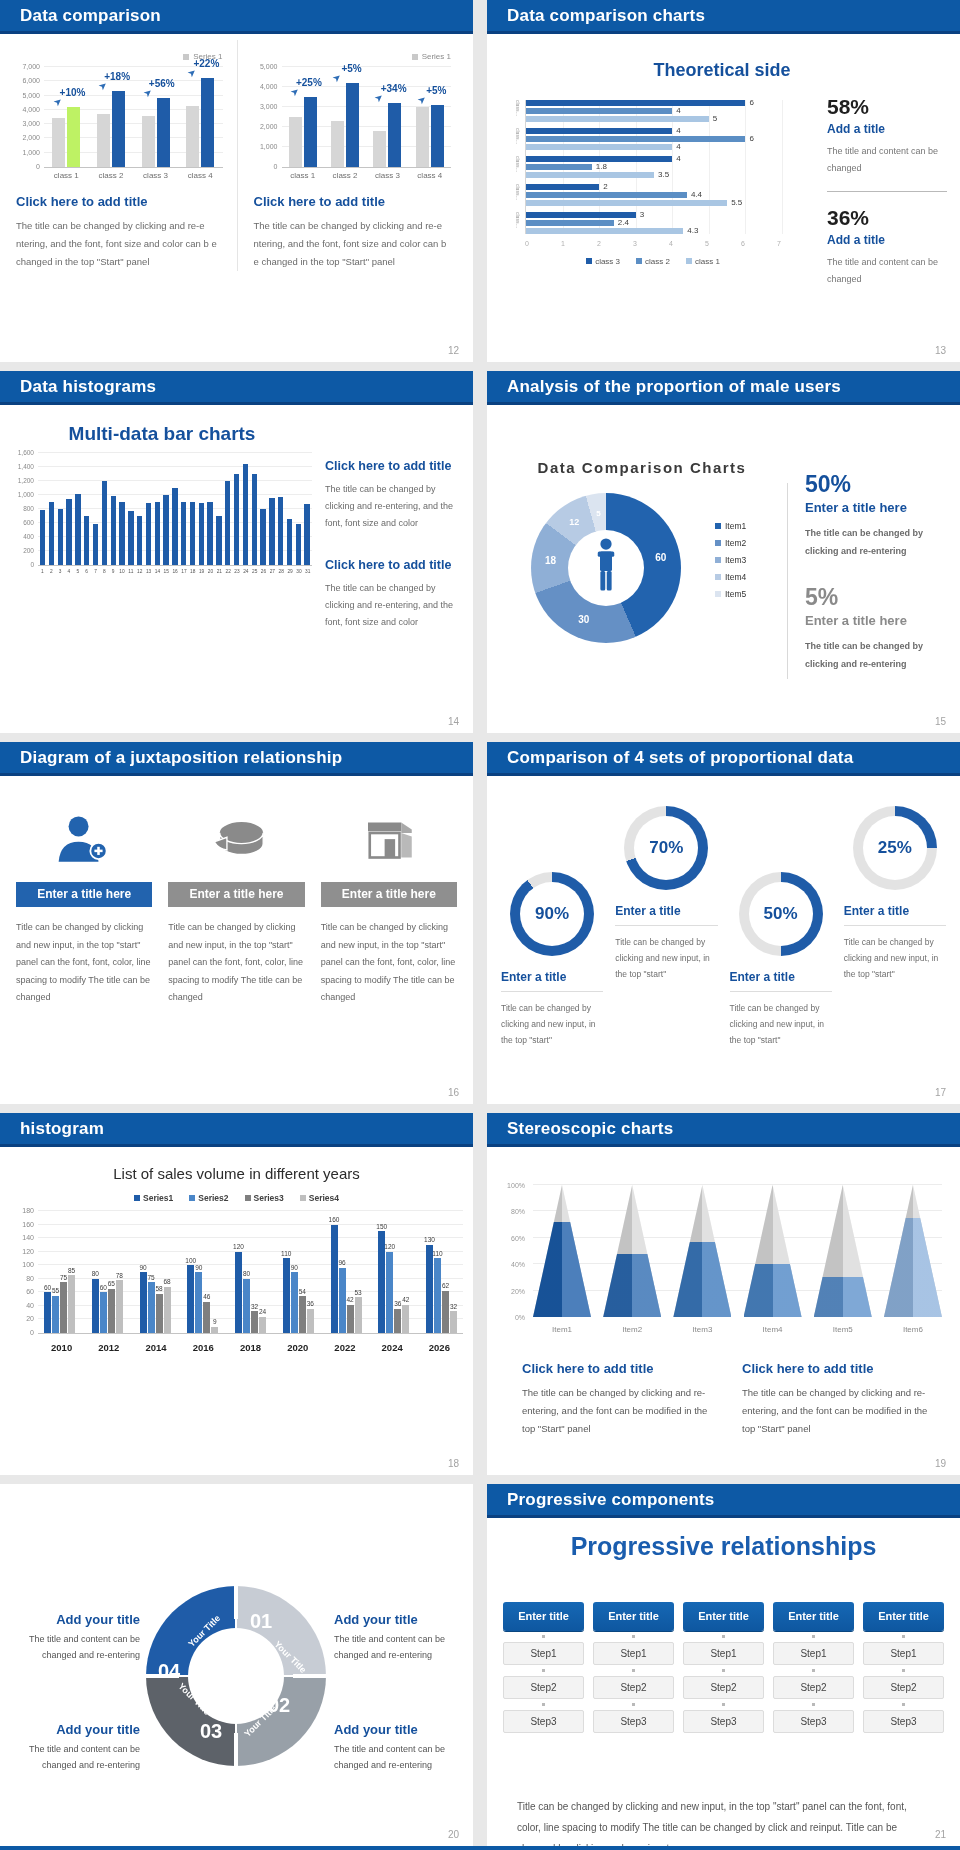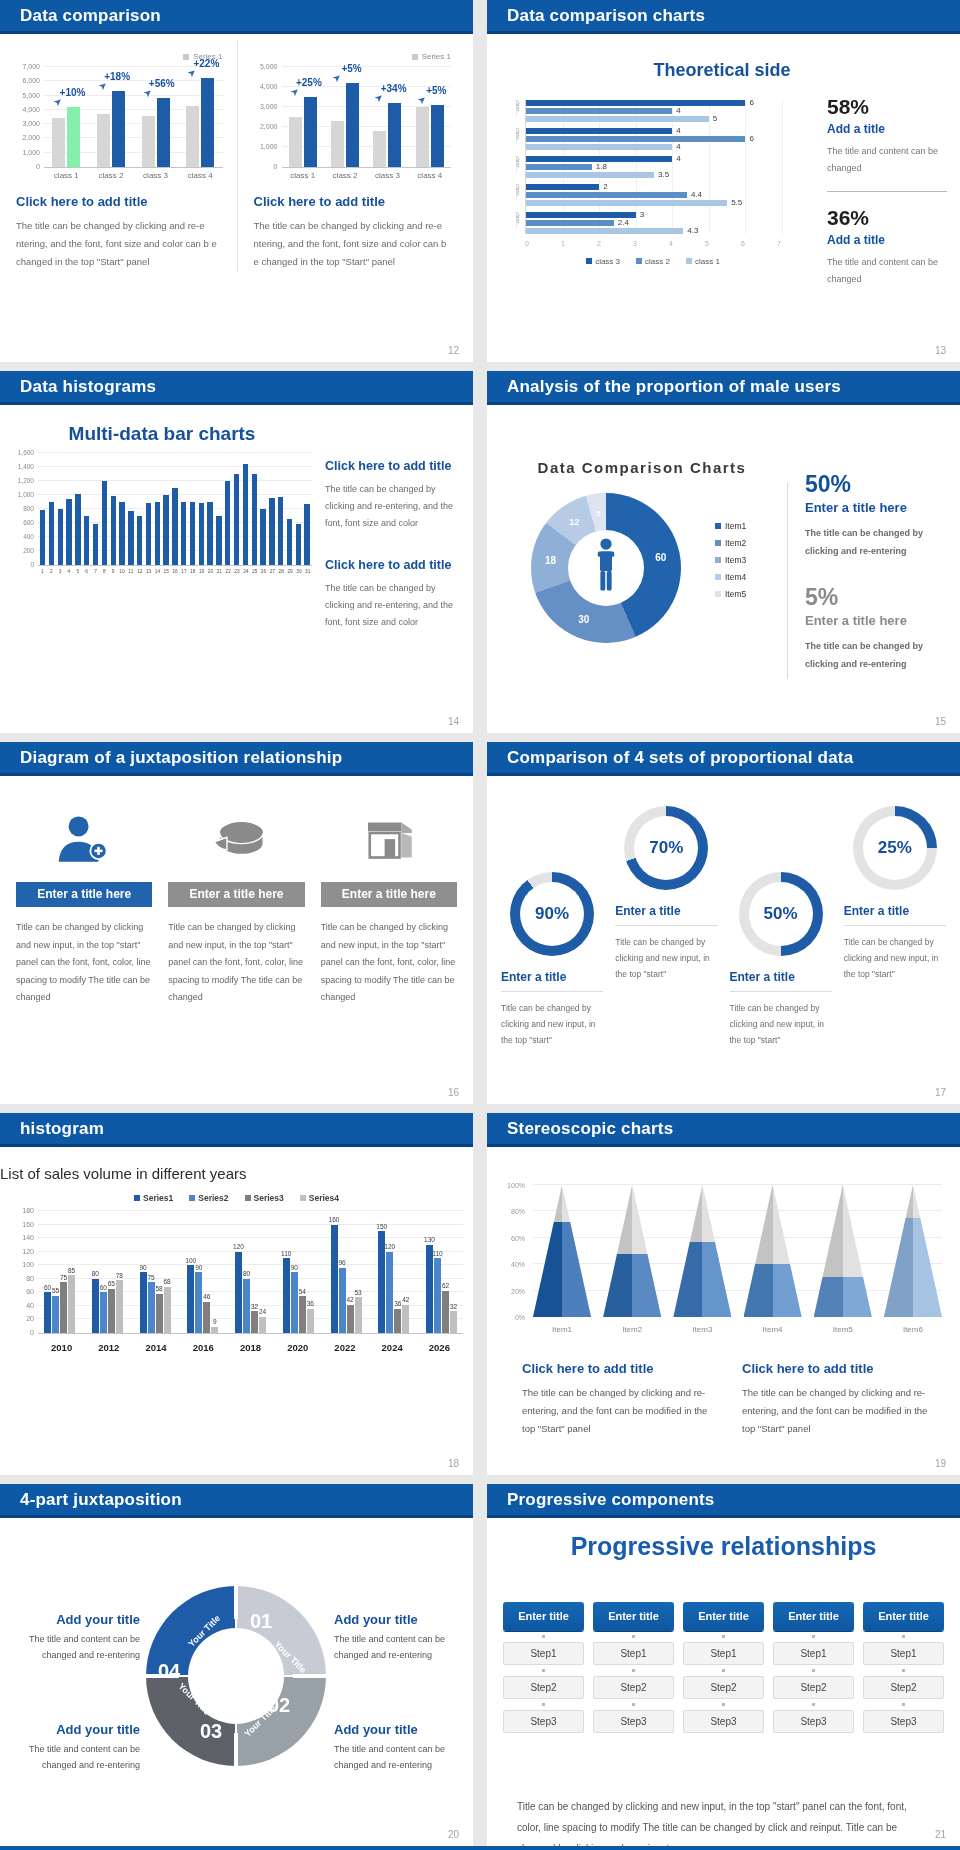--- a/index.html
+++ b/index.html
@@ -98,21 +98,21 @@
   .s6col.low{margin-top:66px;}
   .ring{position:relative;width:84px;height:84px;border-radius:50%;margin:0 auto 14px;
         display:flex;align-items:center;justify-content:center;}
   .ring::before{content:"";position:absolute;inset:10px;background:#fff;border-radius:50%;}
   .ringpct{position:relative;font-weight:bold;font-size:17px;color:#15509c;}
   .s6t{font-weight:bold;font-size:12px;color:#15509c;}
   .s6div{border-top:1px solid #ddd;margin:7px 0 8px;}
   .s6b{font-size:8.5px;color:#6f6f6f;line-height:1.9;}
 
   
-  .s7title{position:absolute;top:52px;left:0;right:0;font-size:15px;color:#2b2b2b;}
+  .s7title{position:absolute;top:52px;left:0;right:0;text-align:center;font-size:15px;color:#2b2b2b;}
   .s7legend{position:absolute;top:80px;left:0;right:0;display:flex;justify-content:center;gap:16px;
             font-size:8.5px;color:#404040;font-weight:bold;align-items:center;}
   .s7chart{position:absolute;top:98px;left:14px;right:10px;}
   .s7xlab{display:flex;margin-left:24px;margin-top:8px;}
   .s7xlab span{flex:1;text-align:center;font-weight:bold;font-size:9.5px;color:#1f1f1f;}
   .vallab{position:absolute;bottom:100%;left:50%;transform:translateX(-50%);font-size:6.5px;
           color:#3c3c3c;line-height:1;margin-bottom:1px;}
 
   
   .s8chart{position:absolute;top:64px;left:46px;right:18px;}
@@ -184,21 +184,21 @@
                 <div class="hgrid" style="bottom: 14.2857%;"></div>
                 <div class="hgrid" style="bottom: 28.5714%;"></div>
                 <div class="hgrid" style="bottom: 42.8571%;"></div>
                 <div class="hgrid" style="bottom: 57.1429%;"></div>
                 <div class="hgrid" style="bottom: 71.4286%;"></div>
                 <div class="hgrid" style="bottom: 85.7143%;"></div>
                 <div class="hgrid" style="bottom: 100%;"></div>
                 <div class="vgroups">
                   <div class="vgroup">
                     <div class="bar" style="height: 48.5714%; width: 13px; background: rgb(214, 214, 214);"></div>
-                    <div class="bar" style="height: 60%; width: 13px; background: #86efac;">
+                    <div class="bar" style="height: 60%; width: 13px; background: #bef264;">
                       <span class="pct">+10%</span>
                       <span class="flagarrow">➤</span>
                     </div>
                   </div>
                   <div class="vgroup">
                     <div class="bar" style="height: 52.8571%; width: 13px; background: rgb(214, 214, 214);"></div>
                     <div class="bar" style="height: 75.7143%; width: 13px; background: rgb(31, 92, 168);">
                       <span class="pct">+18%</span>
                       <span class="flagarrow">➤</span>
                     </div>
@@ -900,21 +900,20 @@
         </div>
         <div class="s8block">
           <div class="blocktitle">Click here to add title</div>
           <div class="blockbody">The title can be changed by clicking and re-entering, and the font can be modified in the top "Start" panel</div>
         </div>
       </div>
     <div class="pageno">19</div>
   </div>
 
   <div class="slide">
-    <div class="hdr"><span>4-part juxtaposition</span></div>
     <div class="quad" id="s9quad" style="background: conic-gradient(rgb(255, 255, 255) 0deg, rgb(255, 255, 255) 1.5deg, rgb(199, 204, 212) 1.5deg, rgb(199, 204, 212) 88.5deg, rgb(255, 255, 255) 88.5deg, rgb(255, 255, 255) 90deg, rgb(255, 255, 255) 90deg, rgb(255, 255, 255) 91.5deg, rgb(152, 160, 168) 91.5deg, rgb(152, 160, 168) 178.5deg, rgb(255, 255, 255) 178.5deg, rgb(255, 255, 255) 180deg, rgb(255, 255, 255) 180deg, rgb(255, 255, 255) 181.5deg, rgb(93, 98, 105) 181.5deg, rgb(93, 98, 105) 268.5deg, rgb(255, 255, 255) 268.5deg, rgb(255, 255, 255) 270deg, rgb(255, 255, 255) 270deg, rgb(255, 255, 255) 271.5deg, rgb(31, 92, 168) 271.5deg, rgb(31, 92, 168) 358.5deg, rgb(255, 255, 255) 358.5deg, rgb(255, 255, 255) 360deg);">
         <div class="hole2"></div>
         <span class="qnum" style="left: 104px; top: 24px;">01</span>
         <span class="qlab" style="left: 124px; top: 66px; transform: rotate(45deg);">Your Title</span>
         <span class="qnum" style="left: 122px; top: 108px;">02</span>
         <span class="qlab" style="left: 94px; top: 130px; transform: rotate(-45deg);">Your Title</span>
         <span class="qnum" style="left: 54px; top: 134px;">03</span>
         <span class="qlab" style="left: 28px; top: 108px; transform: rotate(45deg);">Your Title</span>
         <span class="qnum" style="left: 12px; top: 74px;">04</span>
         <span class="qlab" style="left: 38px; top: 40px; transform: rotate(-45deg);">Your Title</span>

